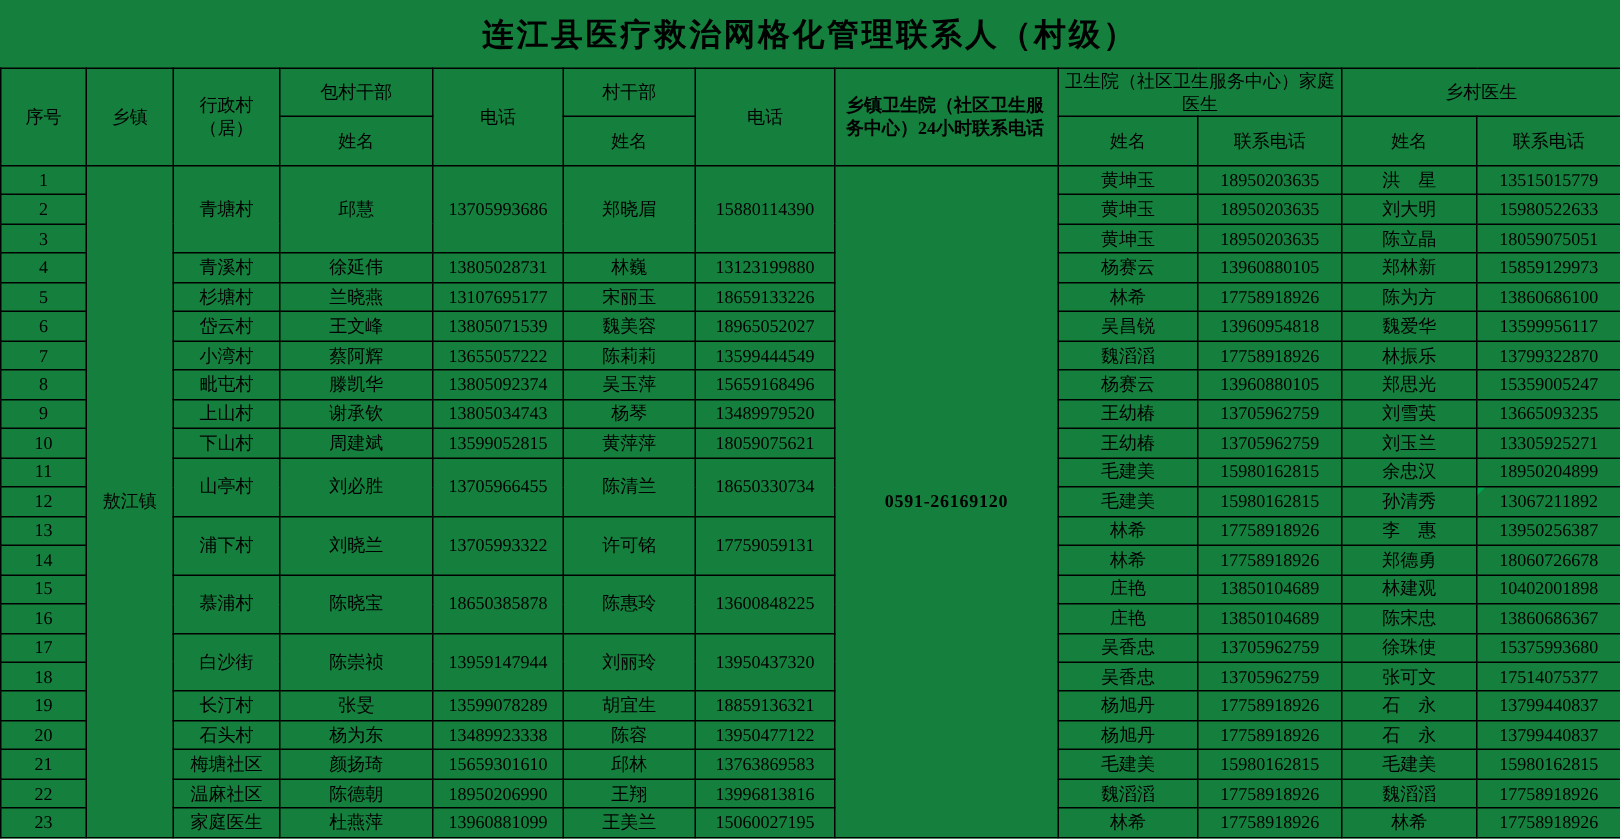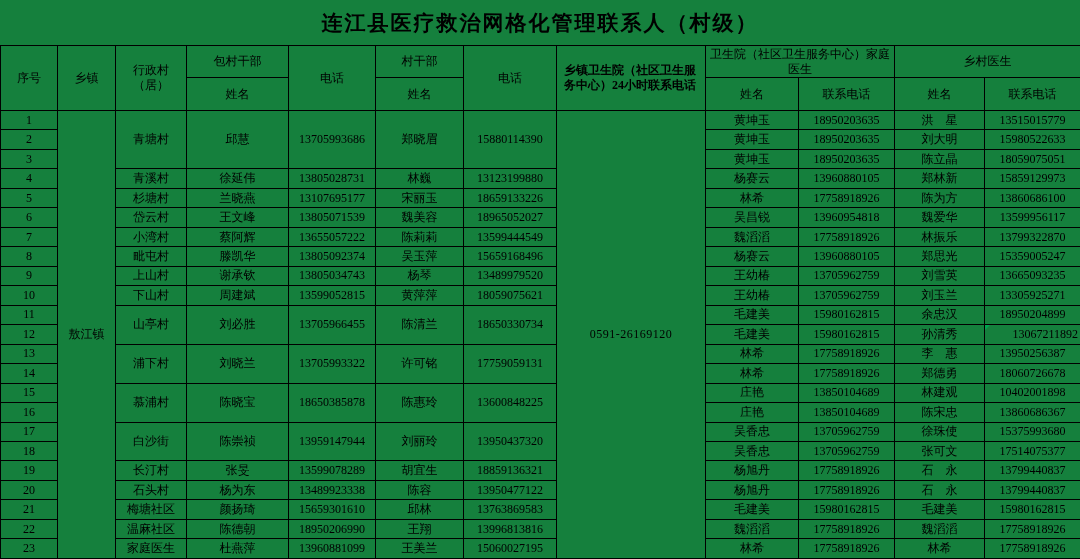--- a/index.html
+++ b/index.html
@@ -19,22 +19,22 @@
   }
   .grid th, .grid td {
     border:1px solid #000; text-align:center; vertical-align:middle;
     padding:0 2px; font-size:12px; font-weight:normal;
     overflow:hidden; line-height:1.25;
   }
   thead tr.h-top { height:32px; }
   thead tr.h-bot { height:33px; }
   tbody tr { height:19px; }
   th.hotline-h { text-align:left; padding:0 7px;font-weight:bold; }
-  td.hotline { letter-spacing:0.5px; }
-  td.note { position:relative;text-align:right; }
+  td.hotline { letter-spacing:0.5px;font-weight:bold; }
+  td.note { position:relative; }
   td.note::before {
     content:""; position:absolute; top:0; left:0;
     border-top:5px solid #00a650; border-right:5px solid transparent;
   }
 </style>
 </head>
 <body>
 
 <div class="sheet">
   <div class="title">连江县医疗救治网格化管理联系人（村级）</div>

